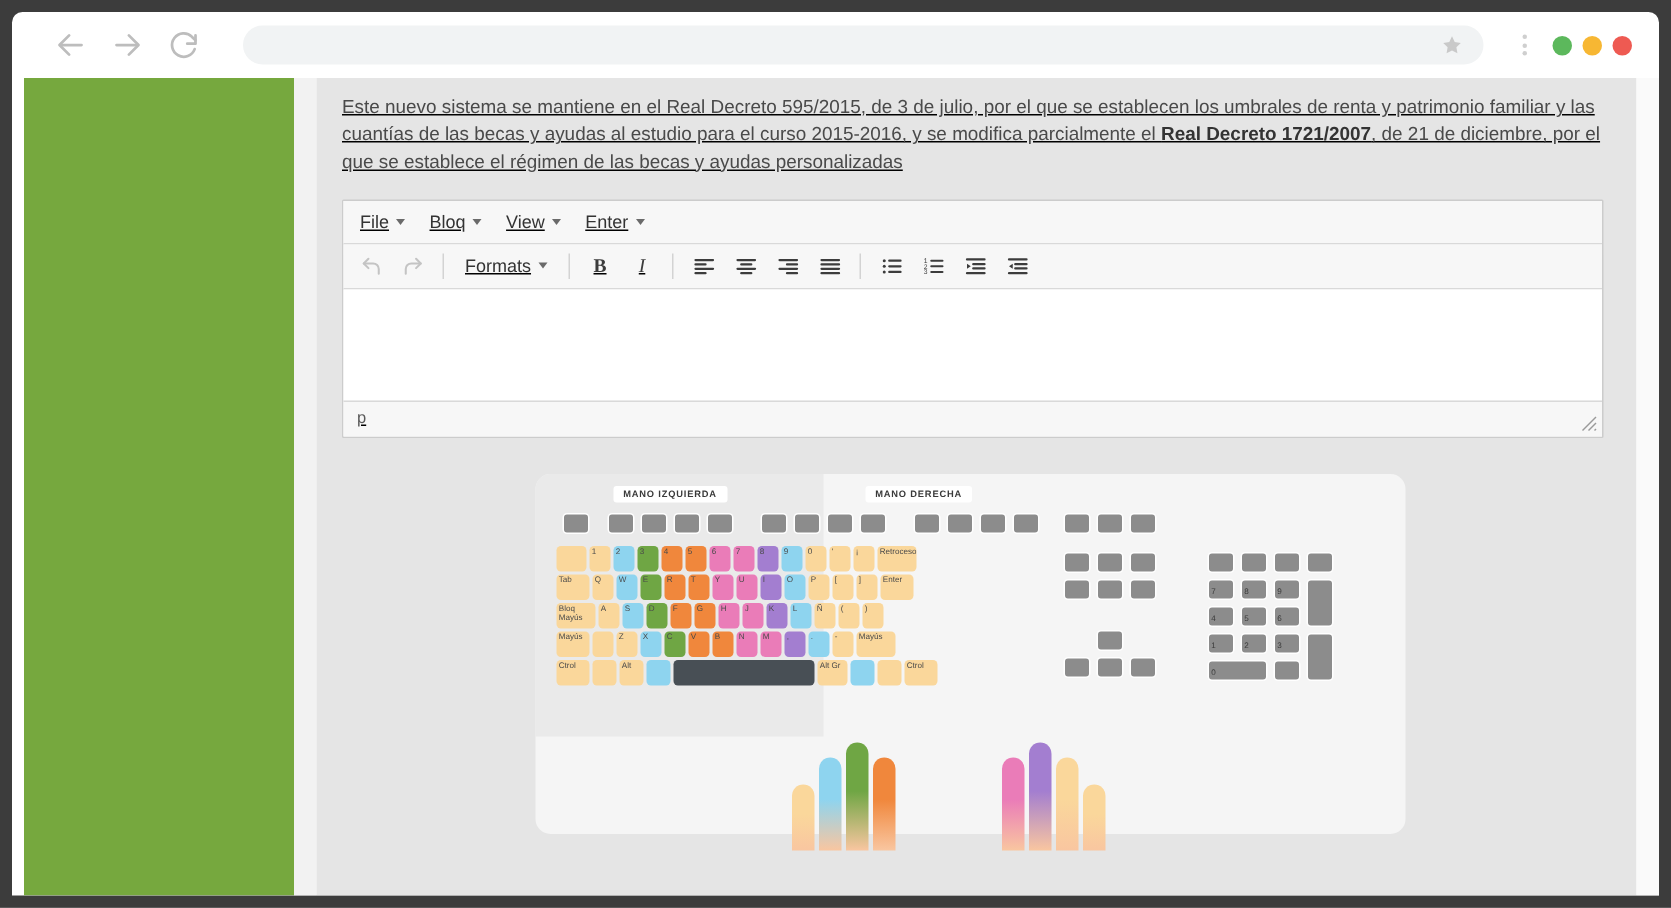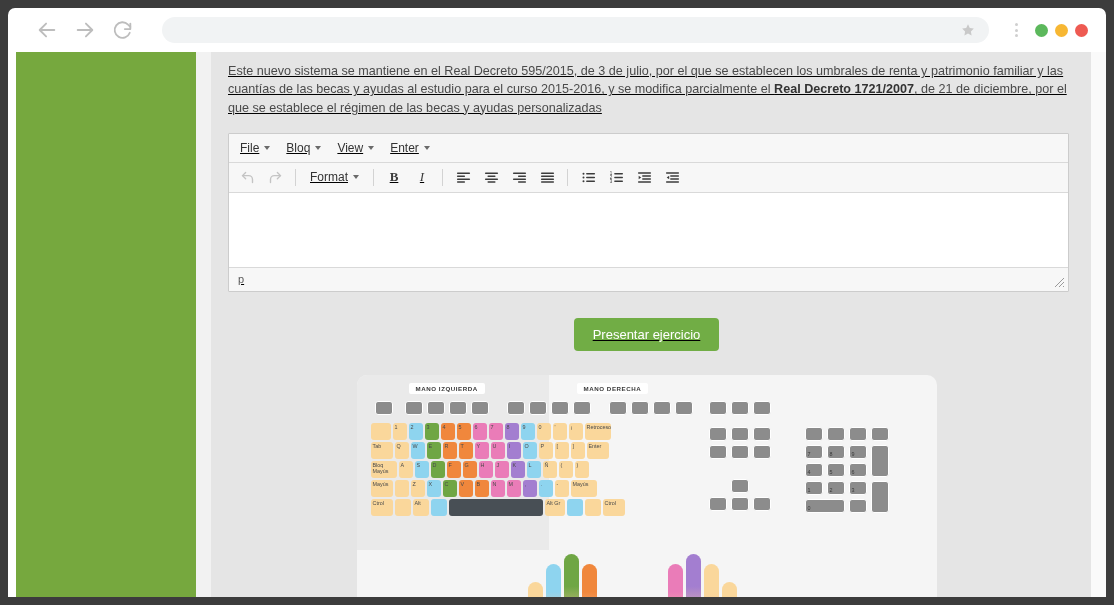--- a/index.html
+++ b/index.html
@@ -252,21 +252,21 @@
               </svg>
           </div>
           <div class="tbtn disabled">
             <svg width="15" height="15" viewBox="0 0 24 24" fill="none" stroke="currentColor" stroke-width="2.2" stroke-linecap="round" stroke-linejoin="round">
                 <polyline points="15 14 20 9 15 4"></polyline>
                 <path d="M4 20v-5a6 6 0 0 1 6-6h10"></path>
               </svg>
           </div>
           <span class="tsep"></span>
           <div class="formats-btn">
-            <span>Format</span>
+            <span>Formats</span>
             <span class="caret"></span>
           </div>
           <span class="tsep"></span>
           <div class="tbtn" style="font-weight:bold;font-size:13px;font-family:'Liberation Serif',serif">B</div>
           <div class="tbtn" style="font-style:italic;font-size:13px;font-family:'Liberation Serif',serif">I</div>
           <span class="tsep"></span>
           <div class="tbtn">
             <svg width="15" height="15" viewBox="0 0 18 18" stroke="currentColor" stroke-width="1.8" stroke-linecap="round">
                 <line x1="2" y1="4" x2="16" y2="4"></line>
                 <line x1="2" y1="7.5" x2="10" y2="7.5"></line>
@@ -348,23 +348,20 @@
           <span class="resize-grip">
             <svg viewBox="0 0 11 11" stroke="#9a9a9a" stroke-width="1">
                 <line x1="10" y1="1" x2="1" y2="10"></line>
                 <line x1="10" y1="5" x2="5" y2="10"></line>
                 <line x1="10" y1="9" x2="9" y2="10"></line>
               </svg>
           </span>
         </div>
       </div>
 
-      <div class="submit-wrap">
-        <button class="submit-btn">Presentar ejercicio</button>
-      </div>
 
       <div class="kb-wrap">
         <div class="kb" id="kb">
           <div class="kb-lefthalf"></div>
           <div class="kb-hdr left">MANO IZQUIERDA</div>
           <div class="kb-hdr right">MANO DERECHA</div>
           <div id="kb-keys">
               <div class="key fkey" style="left: 18px; top: 26px; width: 18px; height: 14px;"></div>
               <div class="key fkey" style="left: 48px; top: 26px; width: 18px; height: 14px;"></div>
               <div class="key fkey" style="left: 70px; top: 26px; width: 18px; height: 14px;"></div>

